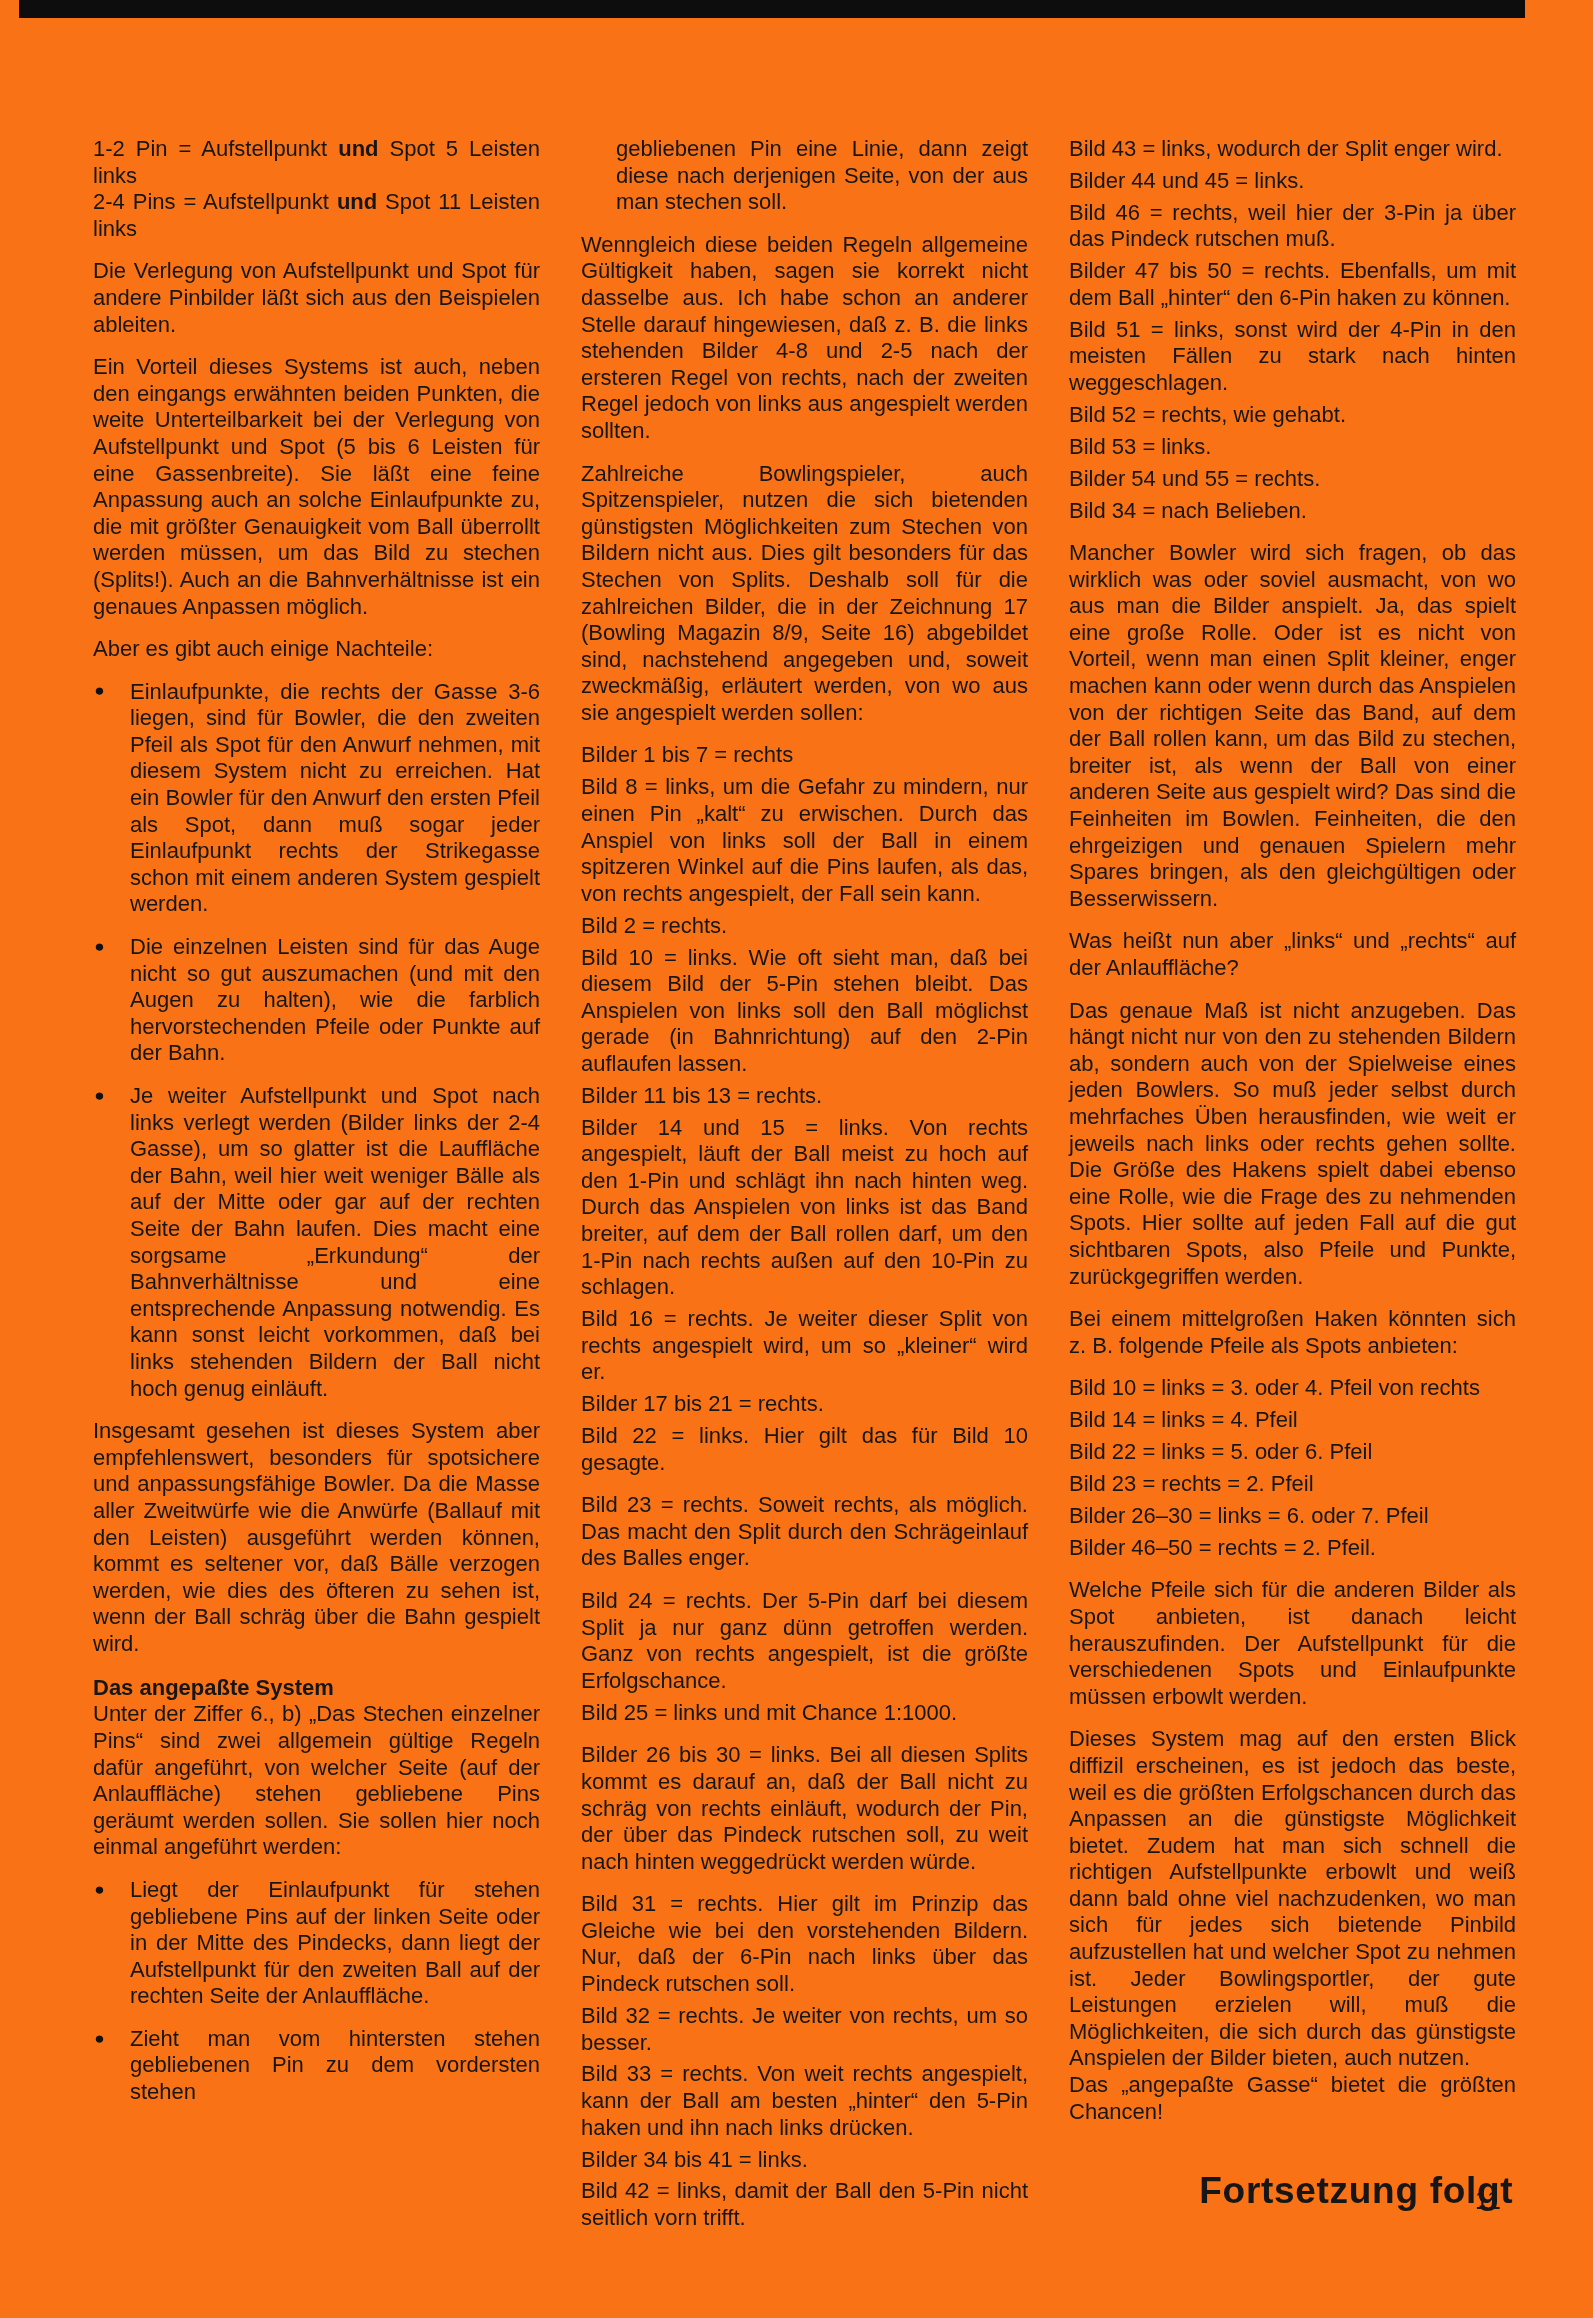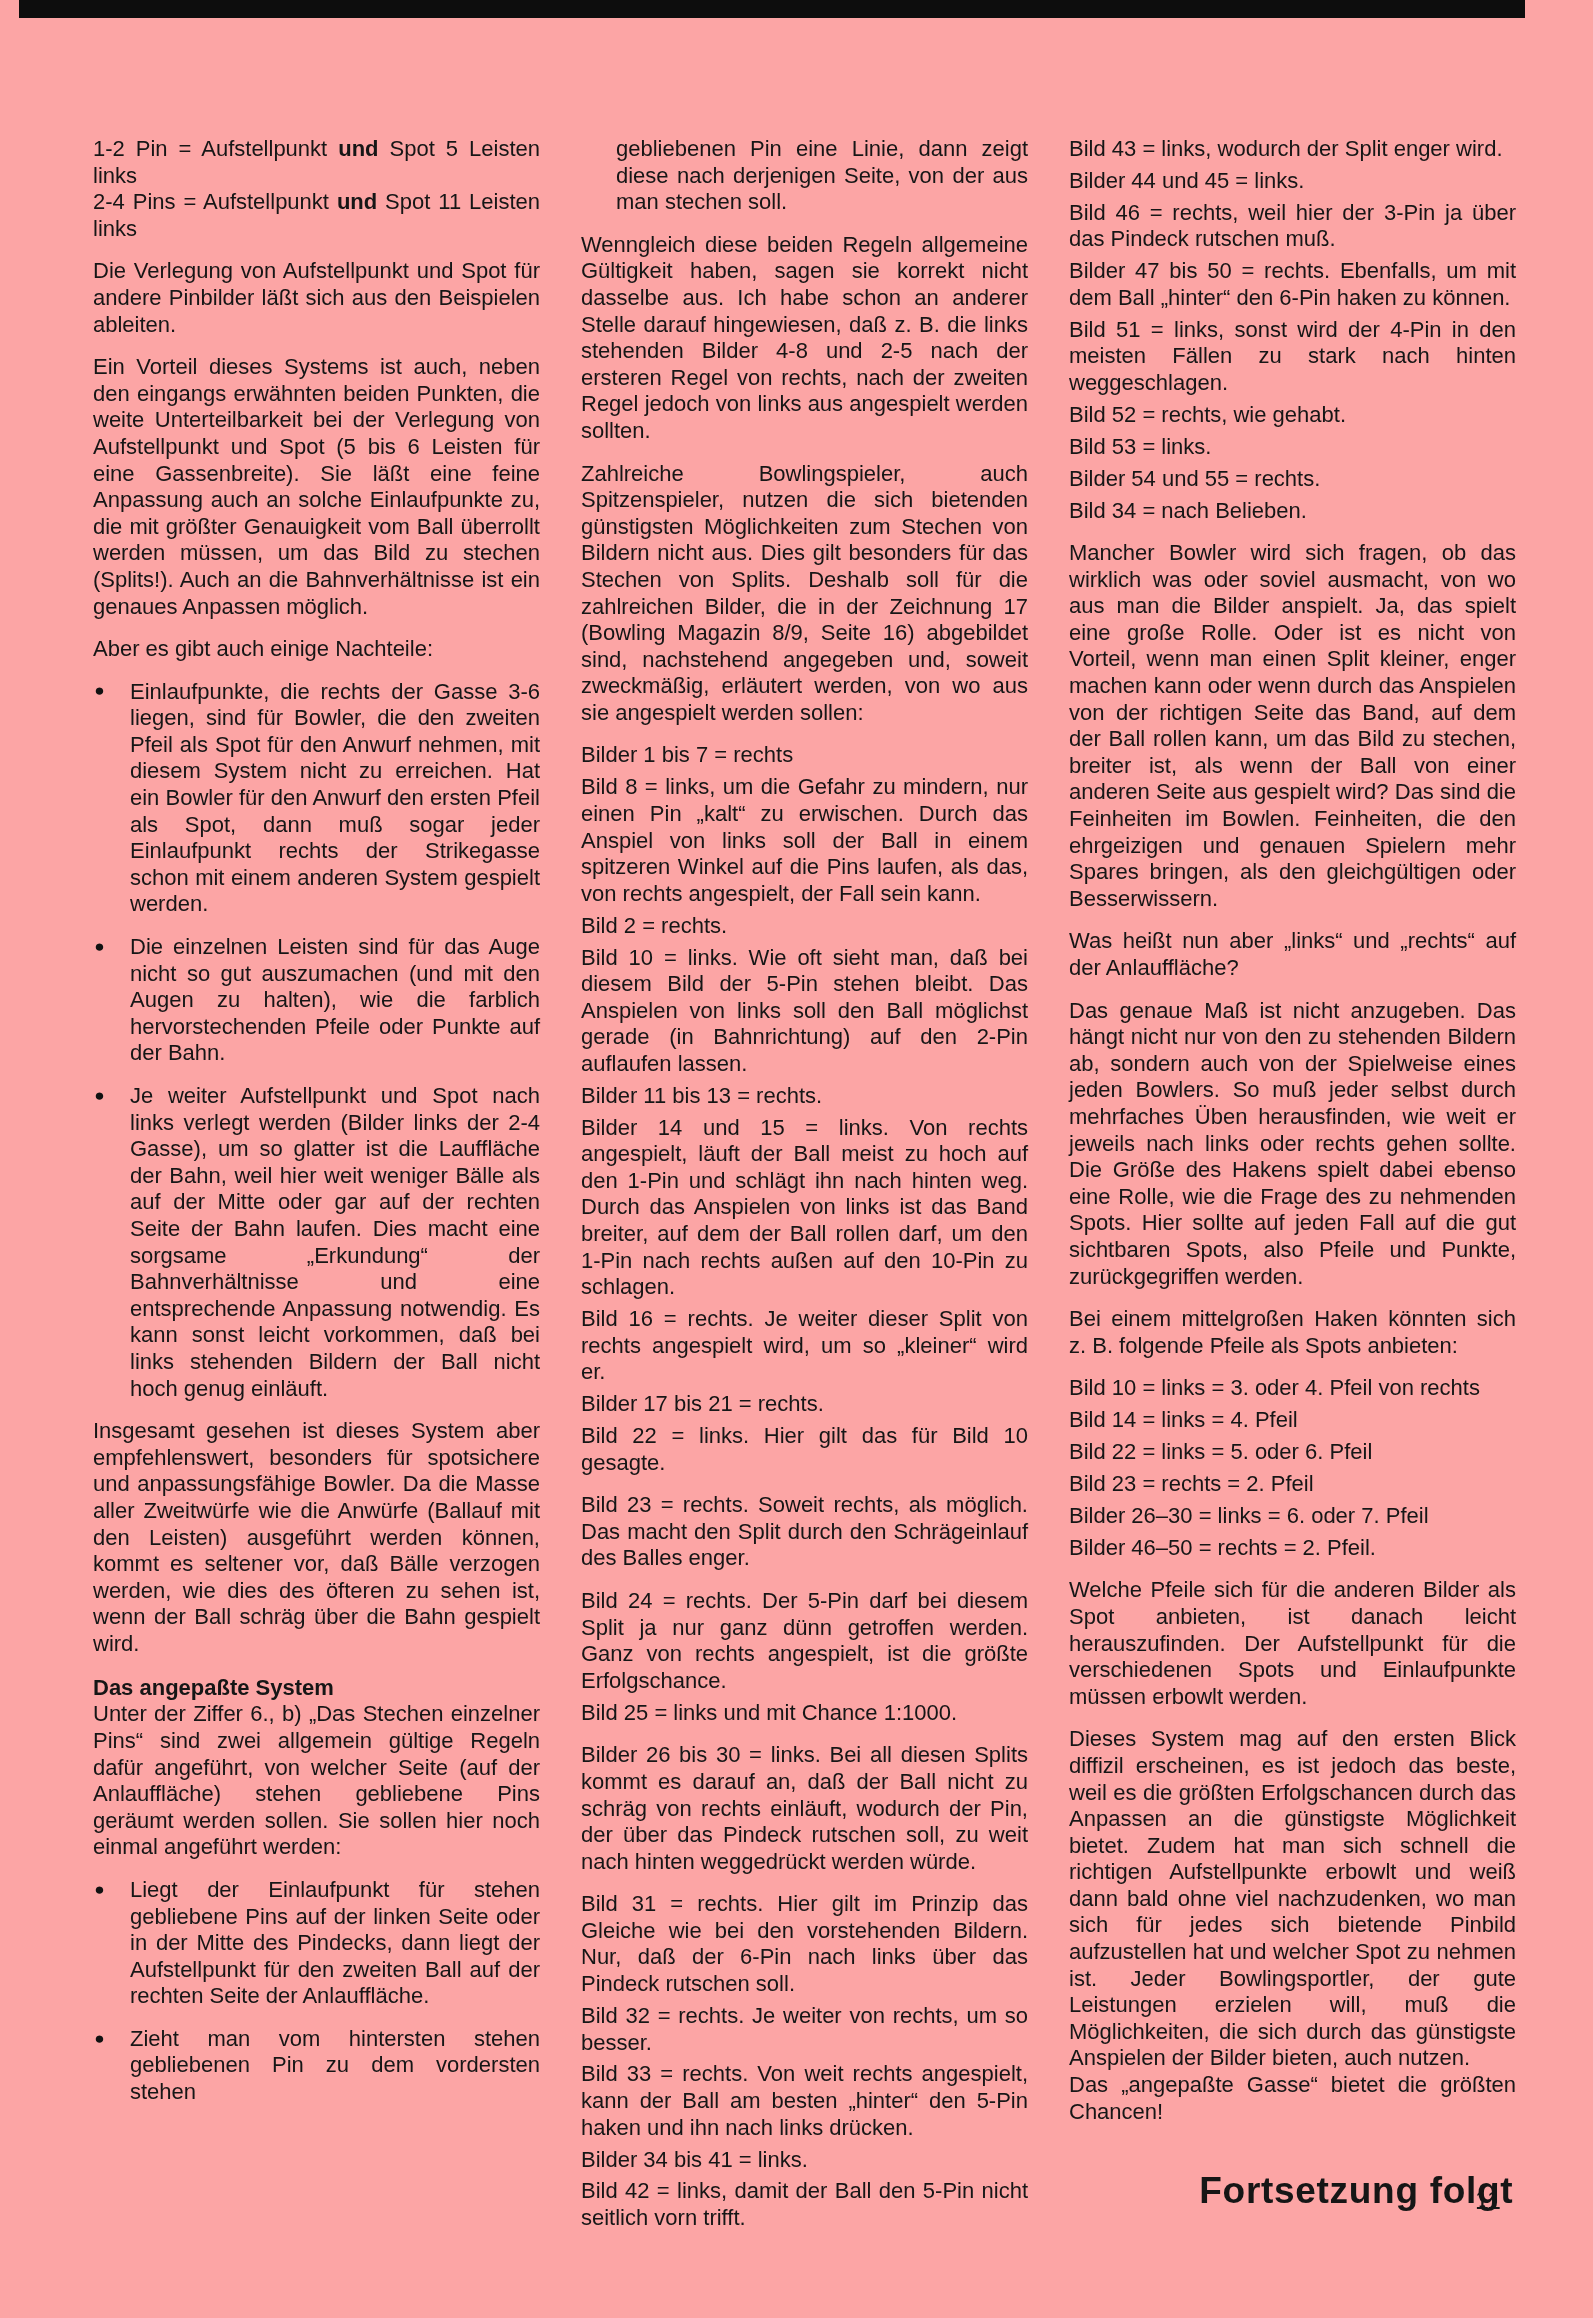--- a/index.html
+++ b/index.html
@@ -1,19 +1,19 @@
 <!DOCTYPE html>
 <html lang="de" style="font-size:10.6px"><head>
 <meta charset="utf-8">
 <style>
   html,body{margin:0;padding:0;background:#777;}
   #page{
     position:relative;
     width:1593px;height:2319px;
-    background:#fca5a5;
+    background:#f97316;
     font-family:"Liberation Sans", sans-serif;
     color:#161616;
     overflow:hidden;
   }
   #top-rule{
     position:absolute;left:18.6px;top:0;width:1506px;height:18px;
     background:#0d0d0d;
   }
   .col{
     position:absolute;top:136px;width:447px;

